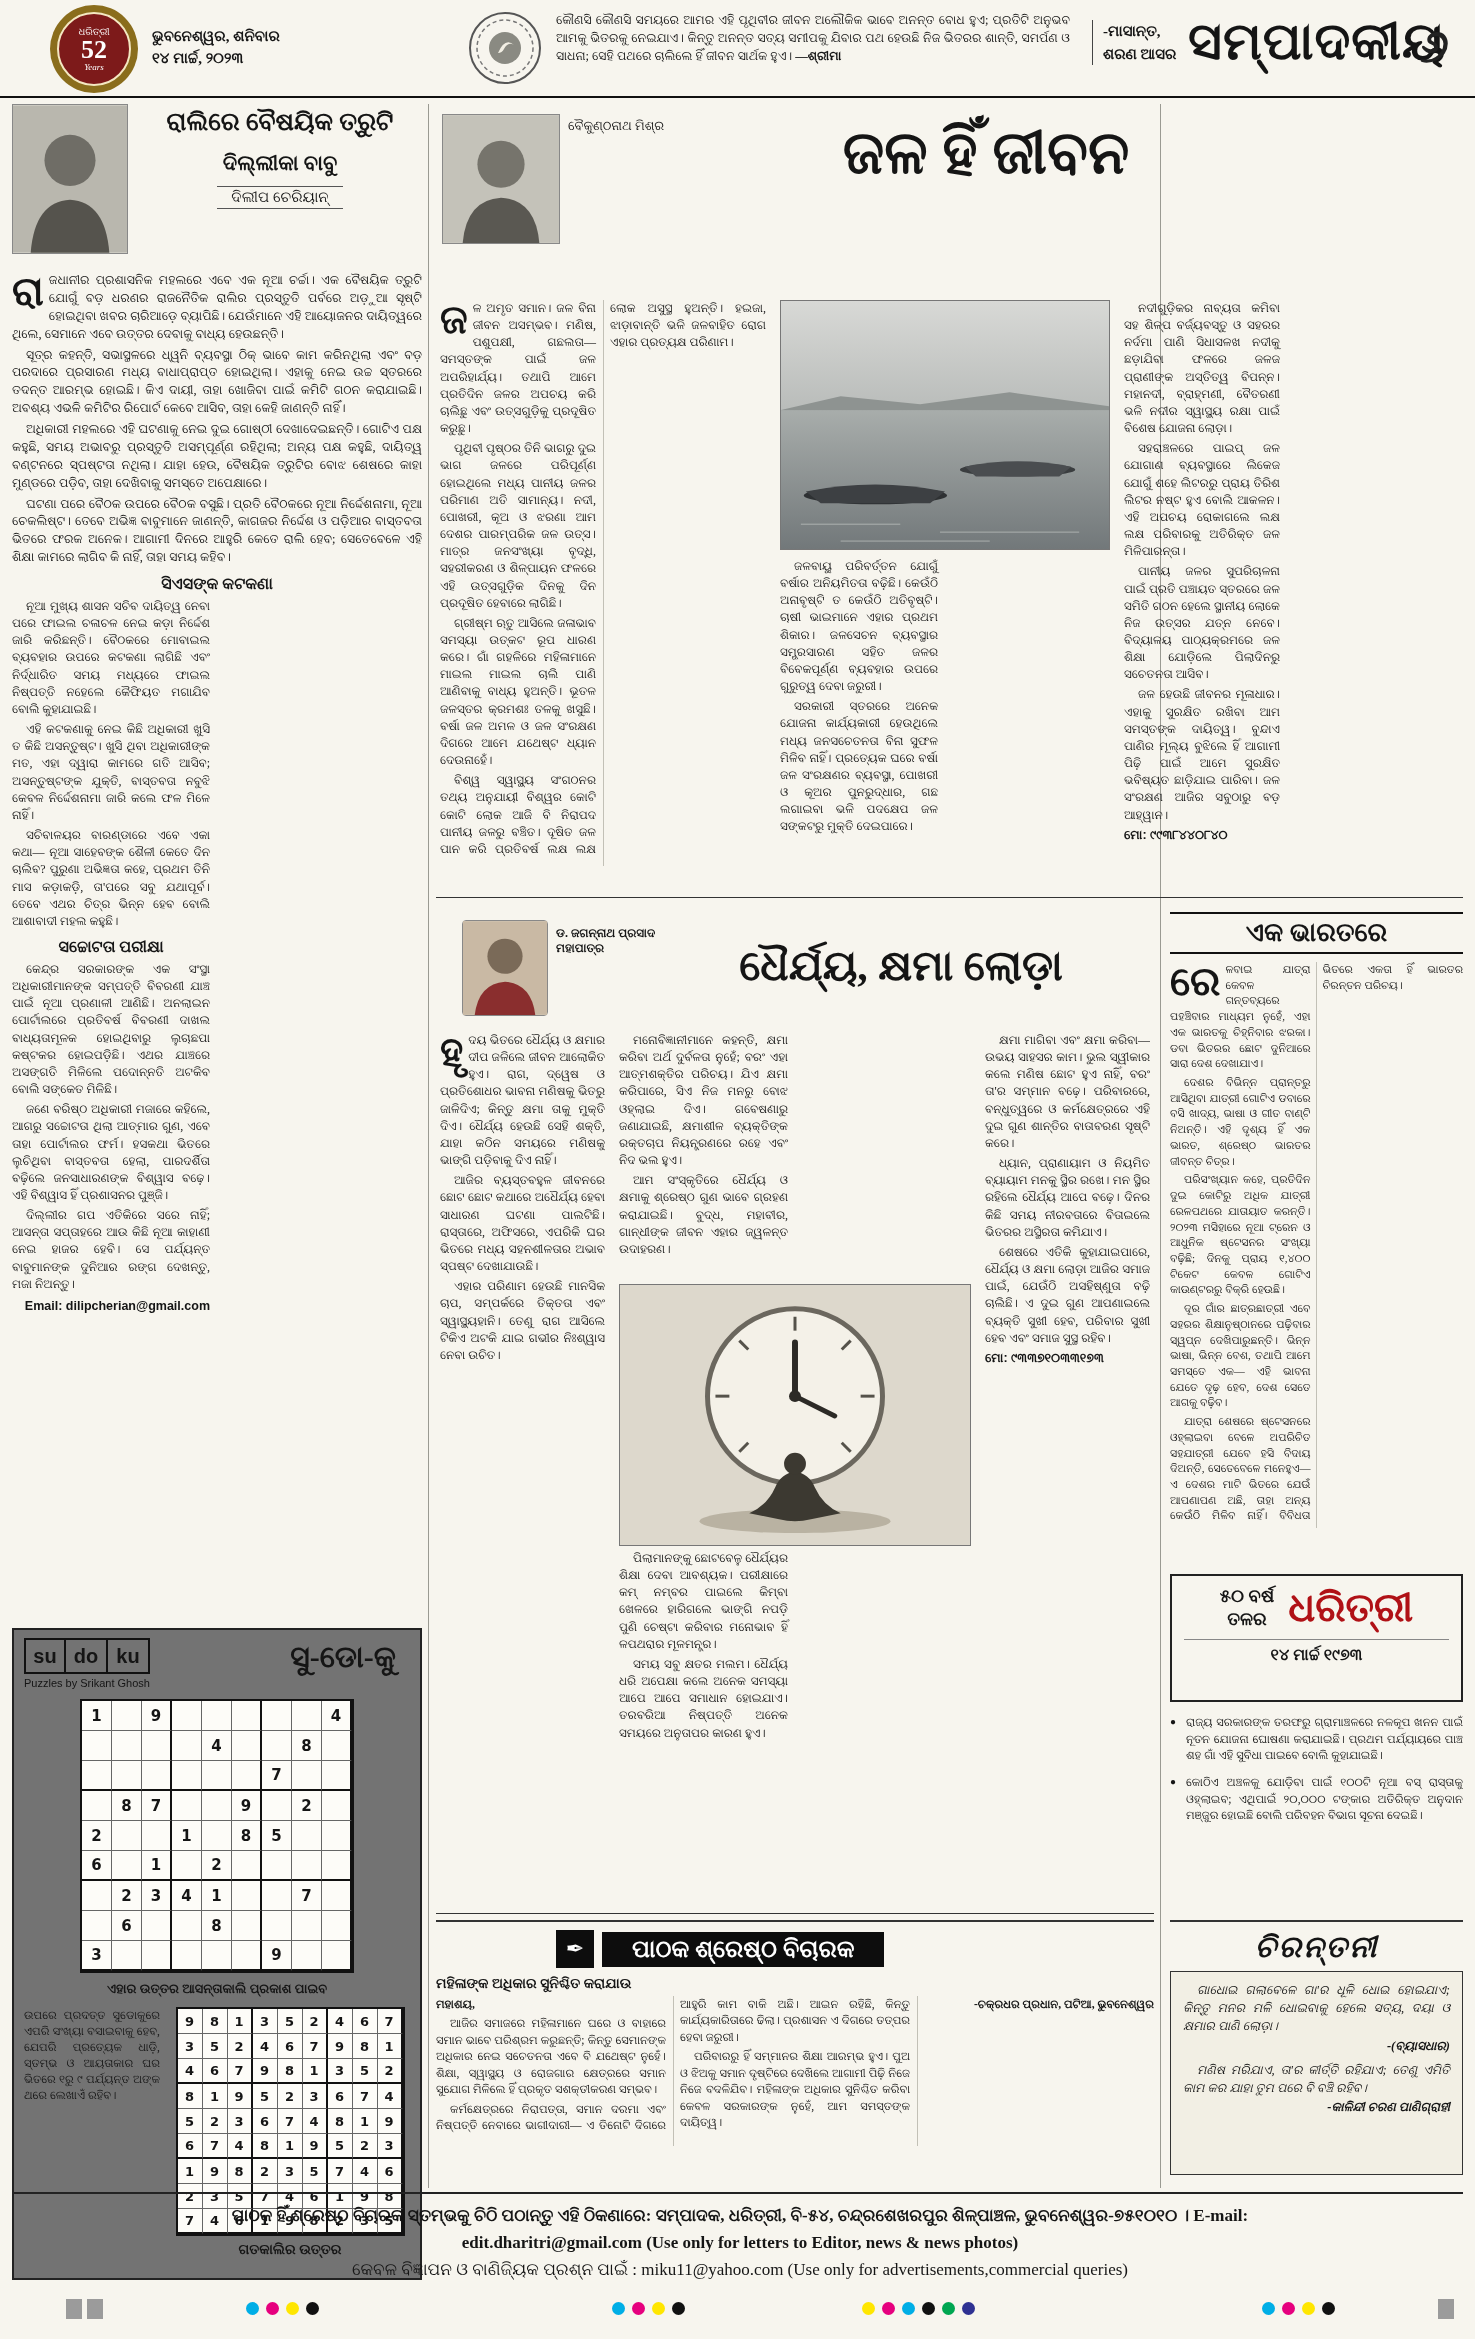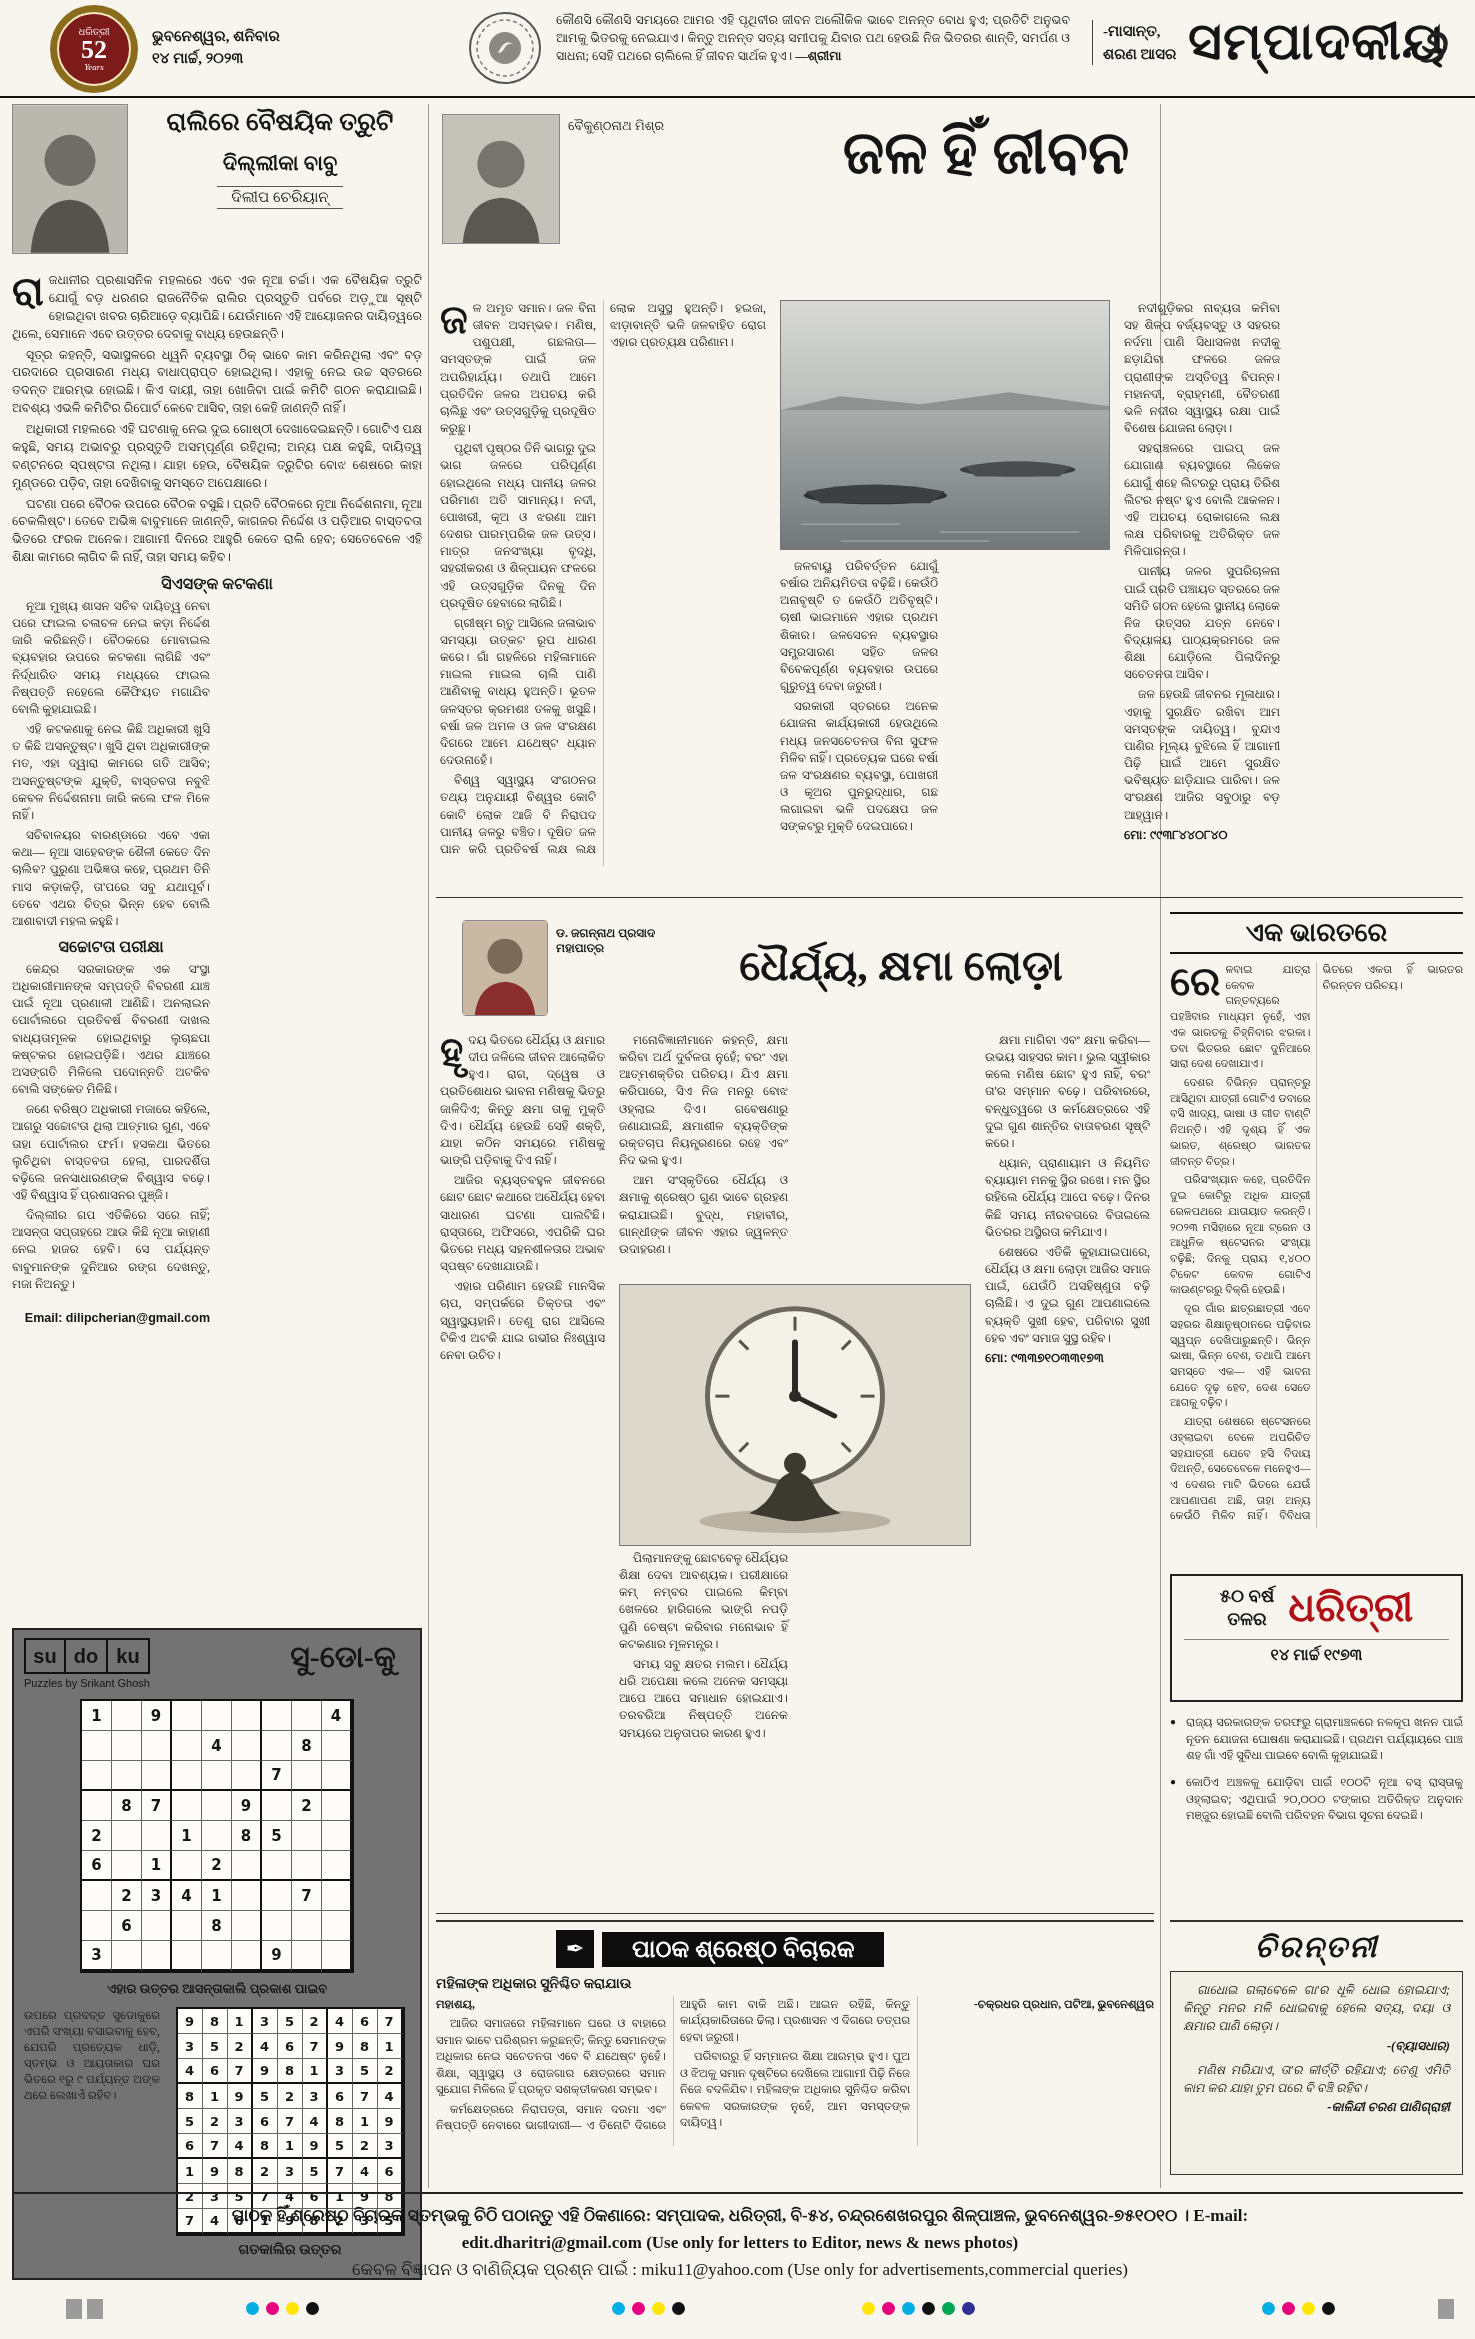--- a/index.html
+++ b/index.html
@@ -39,21 +39,21 @@
   .a1-head{display:flex;gap:10px;height:162px;}
   .a1-photo{width:116px;height:150px;flex:none;border:1px solid #888;}
   .a1-right{flex:1;text-align:center;padding-top:4px;}
   .a1-hl{font-size:25px;font-weight:bold;line-height:1.15;}
   .a1-kicker{font-size:21px;font-weight:bold;margin-top:14px;}
   .a1-by{font-size:15px;margin-top:10px;border-top:1px solid #555;border-bottom:1px solid #555;
     display:inline-block;padding:2px 14px;}
   .a1-intro{margin-top:6px;}
   .a1-intro .para{font-size:12.5px;}
   .a1-cols{column-count:2;column-gap:14px;column-rule:1px solid #bbb;column-fill:auto;height:902px;margin-top:4px;}
-  .a1-email{font-weight:bold;font-size:12.5px;text-align:right;font-family:"Liberation Sans",sans-serif;margin-top:18px;}
+  .a1-email{font-weight:bold;font-size:12.5px;text-align:right;font-family:"Liberation Sans",sans-serif;margin-top:6px;}
   
   .sudoku{position:absolute;left:12px;top:1628px;width:410px;height:652px;border:2px solid #222;padding:8px 10px;background:#737373;}
   .sd-top{display:flex;align-items:flex-start;gap:14px;}
   .sd-logo{display:flex;}
   .sd-logo span{display:block;width:42px;height:36px;border:2.5px solid #111;border-left-width:0;
     font-family:"Liberation Sans",sans-serif;font-weight:bold;font-size:20px;text-align:center;line-height:32px;}
   .sd-logo span:first-child{border-left-width:2.5px;}
   .sd-credit{font-size:11px;margin-top:3px;font-family:"Liberation Sans",sans-serif;}
   .sd-title{font-size:30px;font-weight:bold;margin-left:auto;padding-right:14px;padding-top:2px;}
   .sd-grid{display:grid;grid-template-columns:repeat(9,30px);grid-auto-rows:30px;border:2.5px solid #111;width:fit-content;margin:10px auto 0;background:#fdfcf8;}
@@ -492,21 +492,21 @@
             </g>
             <line x1="176" y1="112" x2="176" y2="58" stroke="#2c2a26" stroke-width="6" stroke-linecap="round"></line>
             <line x1="176" y1="112" x2="216" y2="132" stroke="#2c2a26" stroke-width="5" stroke-linecap="round"></line>
             <circle cx="176" cy="112" r="6" fill="#2c2a26"></circle>
             <ellipse cx="176" cy="238" rx="96" ry="12" fill="#b9b2a2"></ellipse>
             <path d="M176 188 q-14 2 -20 16 q-8 18 -26 26 l30 6 q16 4 32 0 l30 -6 q-18 -8 -26 -26 q-6 -14 -20 -16 Z" fill="#3c3931"></path>
             <circle cx="176" cy="180" r="11" fill="#3c3931"></circle>
           </svg>
         </div>
         <div class="colgroup cols2 a3-mid-bot">
-          <div style="display:contents"><p class="para">ପିଲାମାନଙ୍କୁ ଛୋଟବେଳୁ ଧୈର୍ଯ୍ୟର ଶିକ୍ଷା ଦେବା ଆବଶ୍ୟକ। ପରୀକ୍ଷାରେ କମ୍ ନମ୍ବର ପାଇଲେ କିମ୍ବା ଖେଳରେ ହାରିଗଲେ ଭାଙ୍ଗି ନପଡ଼ି ପୁଣି ଚେଷ୍ଟା କରିବାର ମନୋଭାବ ହିଁ କଟକଣାର ମୂଳମନ୍ତ୍ର।</p><p class="para">ସମୟ ସବୁ କ୍ଷତର ମଲମ। ଧୈର୍ଯ୍ୟ ଧରି ଅପେକ୍ଷା କଲେ ଅନେକ ସମସ୍ୟା ଆପେ ଆପେ ସମାଧାନ ହୋଇଯାଏ। ତରବରିଆ ନିଷ୍ପତ୍ତି ଅନେକ ସମୟରେ ଅନୁତାପର କାରଣ ହୁଏ।</p></div>
+          <div style="display:contents"><p class="para">ପିଲାମାନଙ୍କୁ ଛୋଟବେଳୁ ଧୈର୍ଯ୍ୟର ଶିକ୍ଷା ଦେବା ଆବଶ୍ୟକ। ପରୀକ୍ଷାରେ କମ୍ ନମ୍ବର ପାଇଲେ କିମ୍ବା ଖେଳରେ ହାରିଗଲେ ଭାଙ୍ଗି ନପଡ଼ି ପୁଣି ଚେଷ୍ଟା କରିବାର ମନୋଭାବ ହିଁ ଳପଥରାର ମୂଳମନ୍ତ୍ର।</p><p class="para">ସମୟ ସବୁ କ୍ଷତର ମଲମ। ଧୈର୍ଯ୍ୟ ଧରି ଅପେକ୍ଷା କଲେ ଅନେକ ସମସ୍ୟା ଆପେ ଆପେ ସମାଧାନ ହୋଇଯାଏ। ତରବରିଆ ନିଷ୍ପତ୍ତି ଅନେକ ସମୟରେ ଅନୁତାପର କାରଣ ହୁଏ।</p></div>
         </div>
       </div>
       <div class="a3-col">
         <div style="display:contents"><p class="para">କ୍ଷମା ମାଗିବା ଏବଂ କ୍ଷମା କରିବା— ଉଭୟ ସାହସର କାମ। ଭୁଲ ସ୍ୱୀକାର କଲେ ମଣିଷ ଛୋଟ ହୁଏ ନାହିଁ, ବରଂ ତା'ର ସମ୍ମାନ ବଢ଼େ। ପରିବାରରେ, ବନ୍ଧୁତ୍ୱରେ ଓ କର୍ମକ୍ଷେତ୍ରରେ ଏହି ଦୁଇ ଗୁଣ ଶାନ୍ତିର ବାତାବରଣ ସୃଷ୍ଟି କରେ।</p><p class="para">ଧ୍ୟାନ, ପ୍ରାଣାୟାମ ଓ ନିୟମିତ ବ୍ୟାୟାମ ମନକୁ ସ୍ଥିର ରଖେ। ମନ ସ୍ଥିର ରହିଲେ ଧୈର୍ଯ୍ୟ ଆପେ ବଢ଼େ। ଦିନର କିଛି ସମୟ ନୀରବତାରେ ବିତାଇଲେ ଭିତରର ଅସ୍ଥିରତା କମିଯାଏ।</p><p class="para">ଶେଷରେ ଏତିକି କୁହାଯାଇପାରେ, ଧୈର୍ଯ୍ୟ ଓ କ୍ଷମା ଲୋଡ଼ା ଆଜିର ସମାଜ ପାଇଁ, ଯେଉଁଠି ଅସହିଷ୍ଣୁତା ବଢ଼ି ଚାଲିଛି। ଏ ଦୁଇ ଗୁଣ ଆପଣାଇଲେ ବ୍ୟକ୍ତି ସୁଖୀ ହେବ, ପରିବାର ସୁଖୀ ହେବ ଏବଂ ସମାଜ ସୁସ୍ଥ ରହିବ।</p></div>
         <p class="para phone">ମୋ: ୯୩୩୭୧୦୩୩୧୭୩</p>
       </div>
     </div>
   </section>
 
   <section class="letters">

